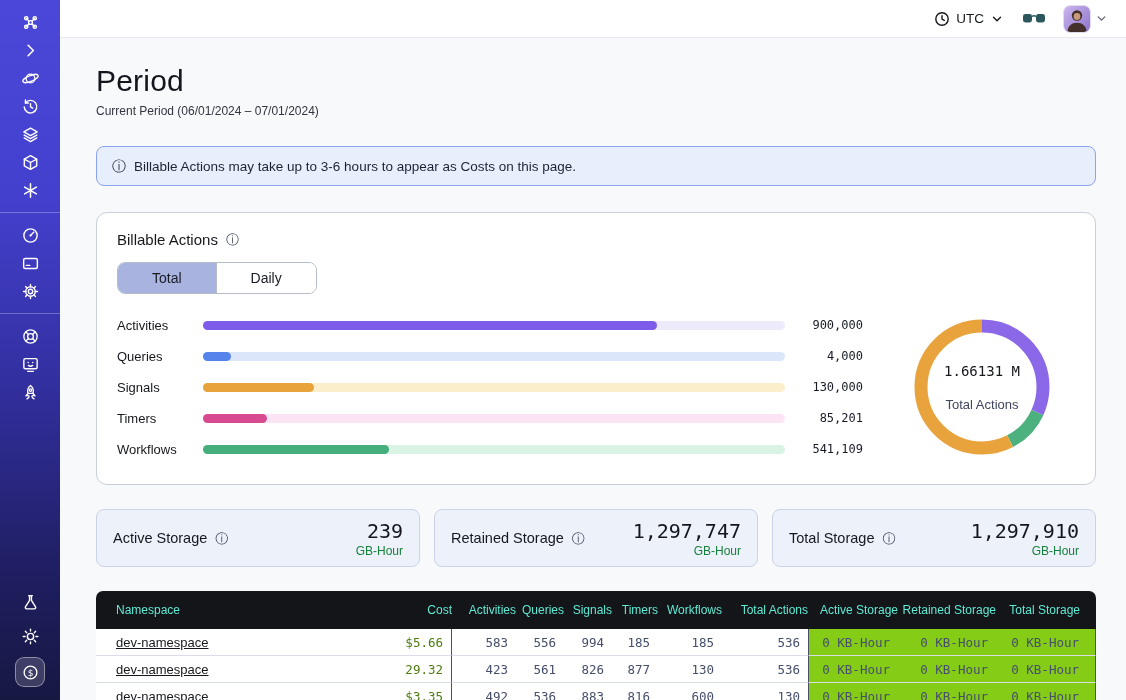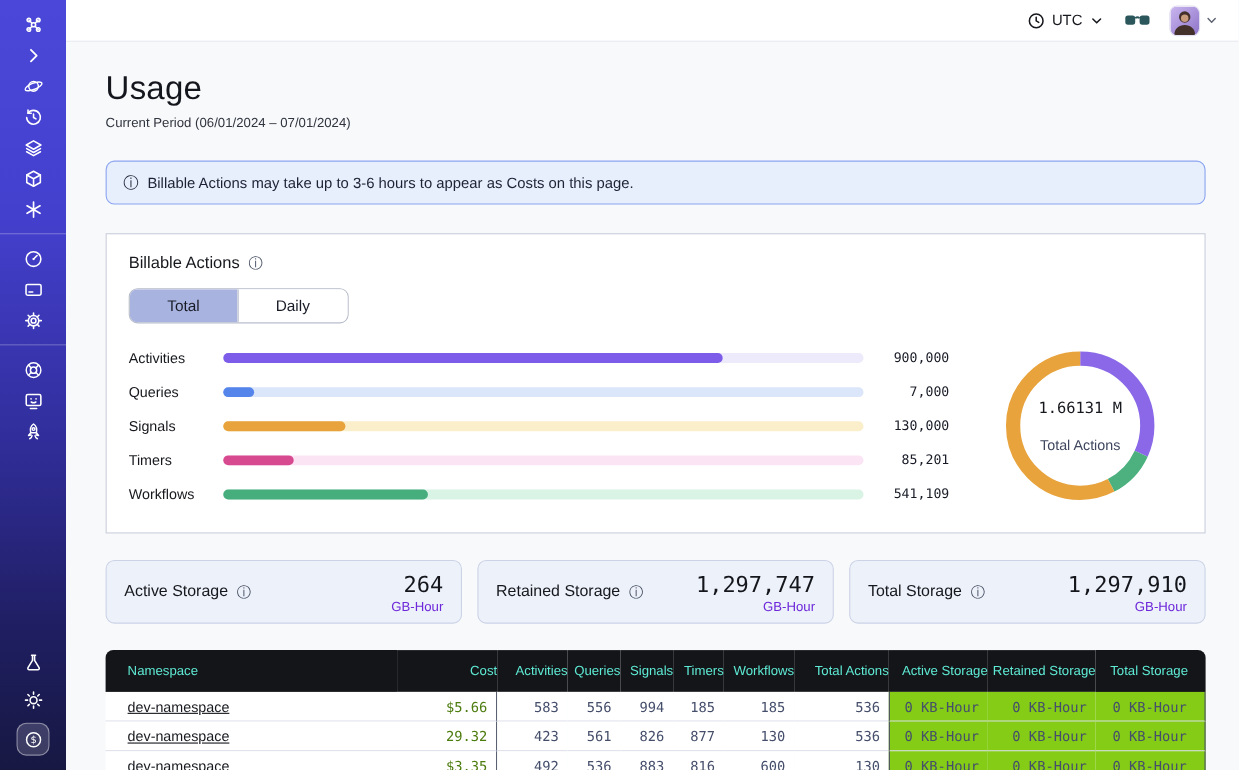--- a/index.html
+++ b/index.html
@@ -42,21 +42,21 @@
     font-size:14px; font-weight:500; color:#16181d; cursor:pointer; margin-top:2px;
     font-family:"Liberation Sans",sans-serif; }
 
   
   .banner { margin-top:28px; height:40px; background:#e7eefc; border:1px solid #8ba4f0;
     border-radius:8px; display:flex; align-items:center; gap:8px; padding:0 15px;
     font-size:13.5px; color:#1d2335; }
   .info-glyph { font-size:14px; line-height:1; color:#1d2335; }
 
   
-  .card { margin-top:26px; background:#fff; border:1px solid #c9cedb; border-radius:0;
+  .card { margin-top:26px; background:#fff; border:1px solid #c9cedb; border-radius:11px;
     padding:18px 20px 22px; }
   .card-title-row { display:flex; align-items:center; gap:8px; }
   .card-title { font-size:15px; color:#16181d; }
   .tabs { display:inline-flex; margin-top:14px; border:1px solid #b6bcc9; border-radius:8px;
     overflow:hidden; background:#fff; }
   .tab { border:none; background:#fff; padding:7px 34px; font-size:14px; color:#181b26;
     cursor:pointer; font-family:"Liberation Sans",sans-serif; }
   .tab + .tab { border-left:1px solid #b6bcc9; }
   .tab.selected { background:#a9b3e0; }
 
@@ -75,21 +75,21 @@
   .donut-val { font-family:"DejaVu Sans Mono",monospace; font-size:14px; color:#16181d; }
   .donut-sub { font-size:13px; color:#3f465e; }
 
   
   .storage-row { display:flex; gap:14px; margin-top:24px; }
   .storage-card { flex:1; height:58px; background:#edf1fa; border:1px solid #ccd3e6;
     border-radius:8px; display:flex; align-items:center; padding:0 16px; }
   .storage-label { display:flex; align-items:center; gap:8px; font-size:14.5px; color:#16181d; }
   .storage-val { margin-left:auto; text-align:right; }
   .storage-num { font-family:"DejaVu Sans Mono",monospace; font-size:20px; color:#14161c; }
-  .storage-unit { font-size:12px; color:#6d28d9; margin-top:1px; }
+  .storage-unit { font-size:12px; color:#15803d; margin-top:1px; }
   .storage-card .info-glyph { color:#414a5e; font-size:13px; cursor:pointer; }
   .card .info-glyph { color:#414a5e; font-size:13px; cursor:pointer; }
 
   
   table.usage { width:100%; margin-top:24px; border-collapse:separate; border-spacing:0;
     table-layout:fixed; }
   thead th { background:#141519; color:#5eead4; font-size:12px; font-weight:500; height:38px;
     padding:0 0; text-align:right; white-space:nowrap; overflow:hidden; }
   thead th.h-ns { text-align:left; padding-left:20px; border-top-left-radius:7px; }
   thead th:last-child { border-top-right-radius:7px; padding-right:16px; }
@@ -327,21 +327,21 @@
         <svg width="13" height="13" viewBox="0 0 16 16" color="#5c6270">
             <use href="#sym-chevron-down"></use>
           </svg>
       </div>
     </header>
 
     <div class="content">
 
       <div class="page-head">
         <div>
-          <h1 class="page-title">Usage</h1>
+          <h1 class="page-title">Period</h1>
           <div class="page-sub">Current Period (06/01/2024 – 07/01/2024)</div>
         </div>
       </div>
 
       <div class="banner">
         <span class="info-glyph">ⓘ</span>
         <span>Billable Actions may take up to 3-6 hours to appear as Costs on this page.</span>
       </div>
 
       <section class="card">
@@ -360,21 +360,21 @@
                 <div class="bar-track" style="background:#ECEAFB">
                   <div class="bar-fill" style="width:78%;background:#7C5CE8"></div>
                 </div>
                 <span class="bar-value">900,000</span>
               </div>
               <div class="bar-row">
                 <span class="bar-label">Queries</span>
                 <div class="bar-track" style="background:#DBE6FA">
                   <div class="bar-fill" style="width:4.8%;background:#5584EA"></div>
                 </div>
-                <span class="bar-value">7,000</span>
+                <span class="bar-value">4,000</span>
               </div>
               <div class="bar-row">
                 <span class="bar-label">Signals</span>
                 <div class="bar-track" style="background:#FAEECB">
                   <div class="bar-fill" style="width:19%;background:#E8A33C"></div>
                 </div>
                 <span class="bar-value">130,000</span>
               </div>
               <div class="bar-row">
                 <span class="bar-label">Timers</span>
@@ -402,21 +402,21 @@
               <span class="donut-sub">Total Actions</span>
             </div>
           </div>
         </div>
       </section>
 
       <div class="storage-row" id="storage-row">
           <div class="storage-card">
             <span class="storage-label">Active Storage <span class="info-glyph">ⓘ</span></span>
             <span class="storage-val">
-              <div class="storage-num">264</div>
+              <div class="storage-num">239</div>
               <div class="storage-unit">GB-Hour</div>
             </span>
           </div>
           <div class="storage-card">
             <span class="storage-label">Retained Storage <span class="info-glyph">ⓘ</span></span>
             <span class="storage-val">
               <div class="storage-num">1,297,747</div>
               <div class="storage-unit">GB-Hour</div>
             </span>
           </div>

